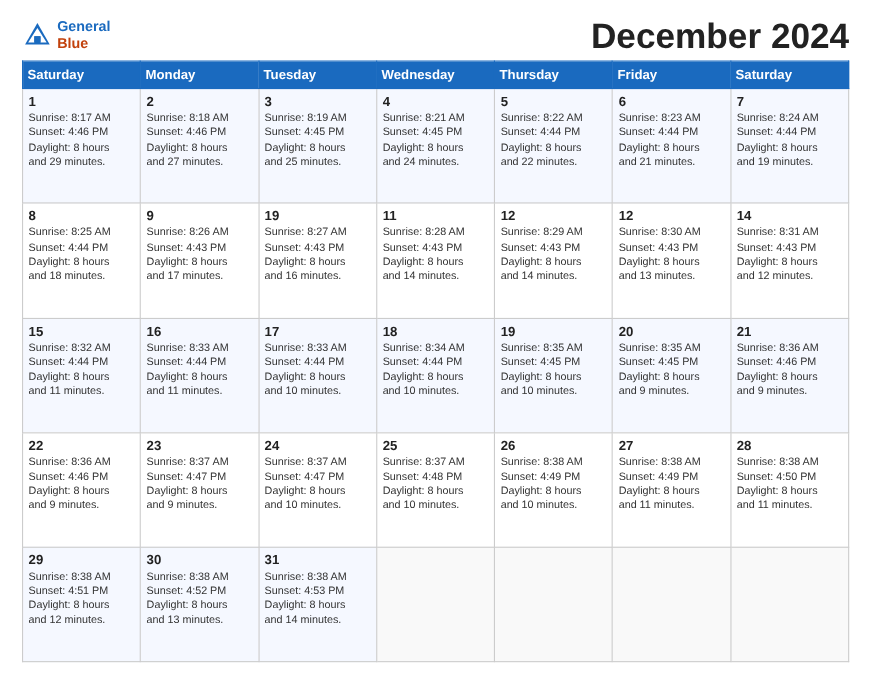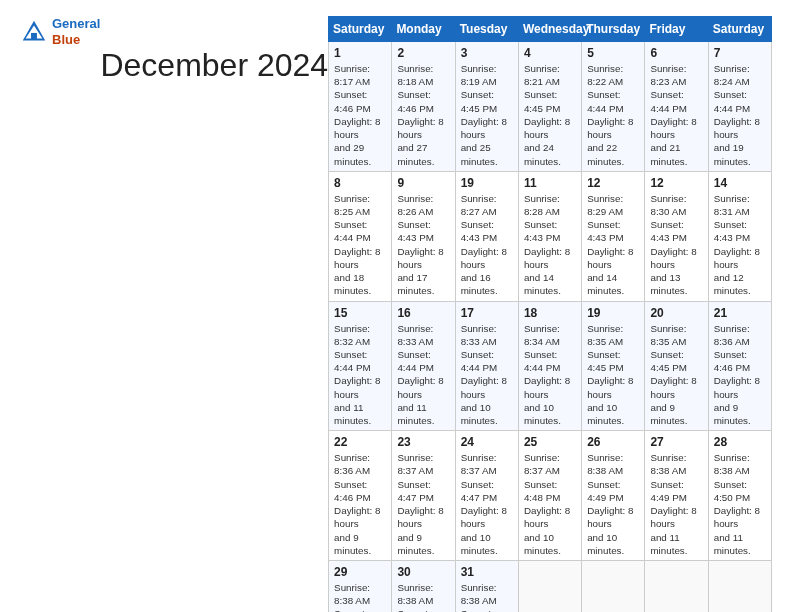--- a/index.html
+++ b/index.html
@@ -8,21 +8,21 @@
       background: #fff;
       width: 792px;
       height: 612px;
       overflow: hidden;
     }
     .page {
       width: 792px;
       height: 612px;
       padding: 16px 20px 10px 20px;
       display: flex;
-      flex-direction: row;
+      flex-direction: column;
     }
     .header {
       display: flex;
       align-items: flex-start;
       justify-content: space-between;
       margin-bottom: 4px;
     }
     .logo {
       display: flex;
       align-items: center;
@@ -39,24 +39,23 @@
     }
     .logo-icon {
       width: 28px;
       height: 28px;
     }
     .title-block {
       text-align: right;
     }
     .main-title {
       font-size: 32px;
-      font-weight: normal;
+      font-weight: bold;
       color: #222;
       line-height: 1.1;
-      margin-top: 32px;
     }
     .subtitle {
       font-size: 14px;
       color: #444;
       margin-top: 2px;
     }
     .calendar {
       flex: 1;
       border-collapse: collapse;
       width: 100%;

